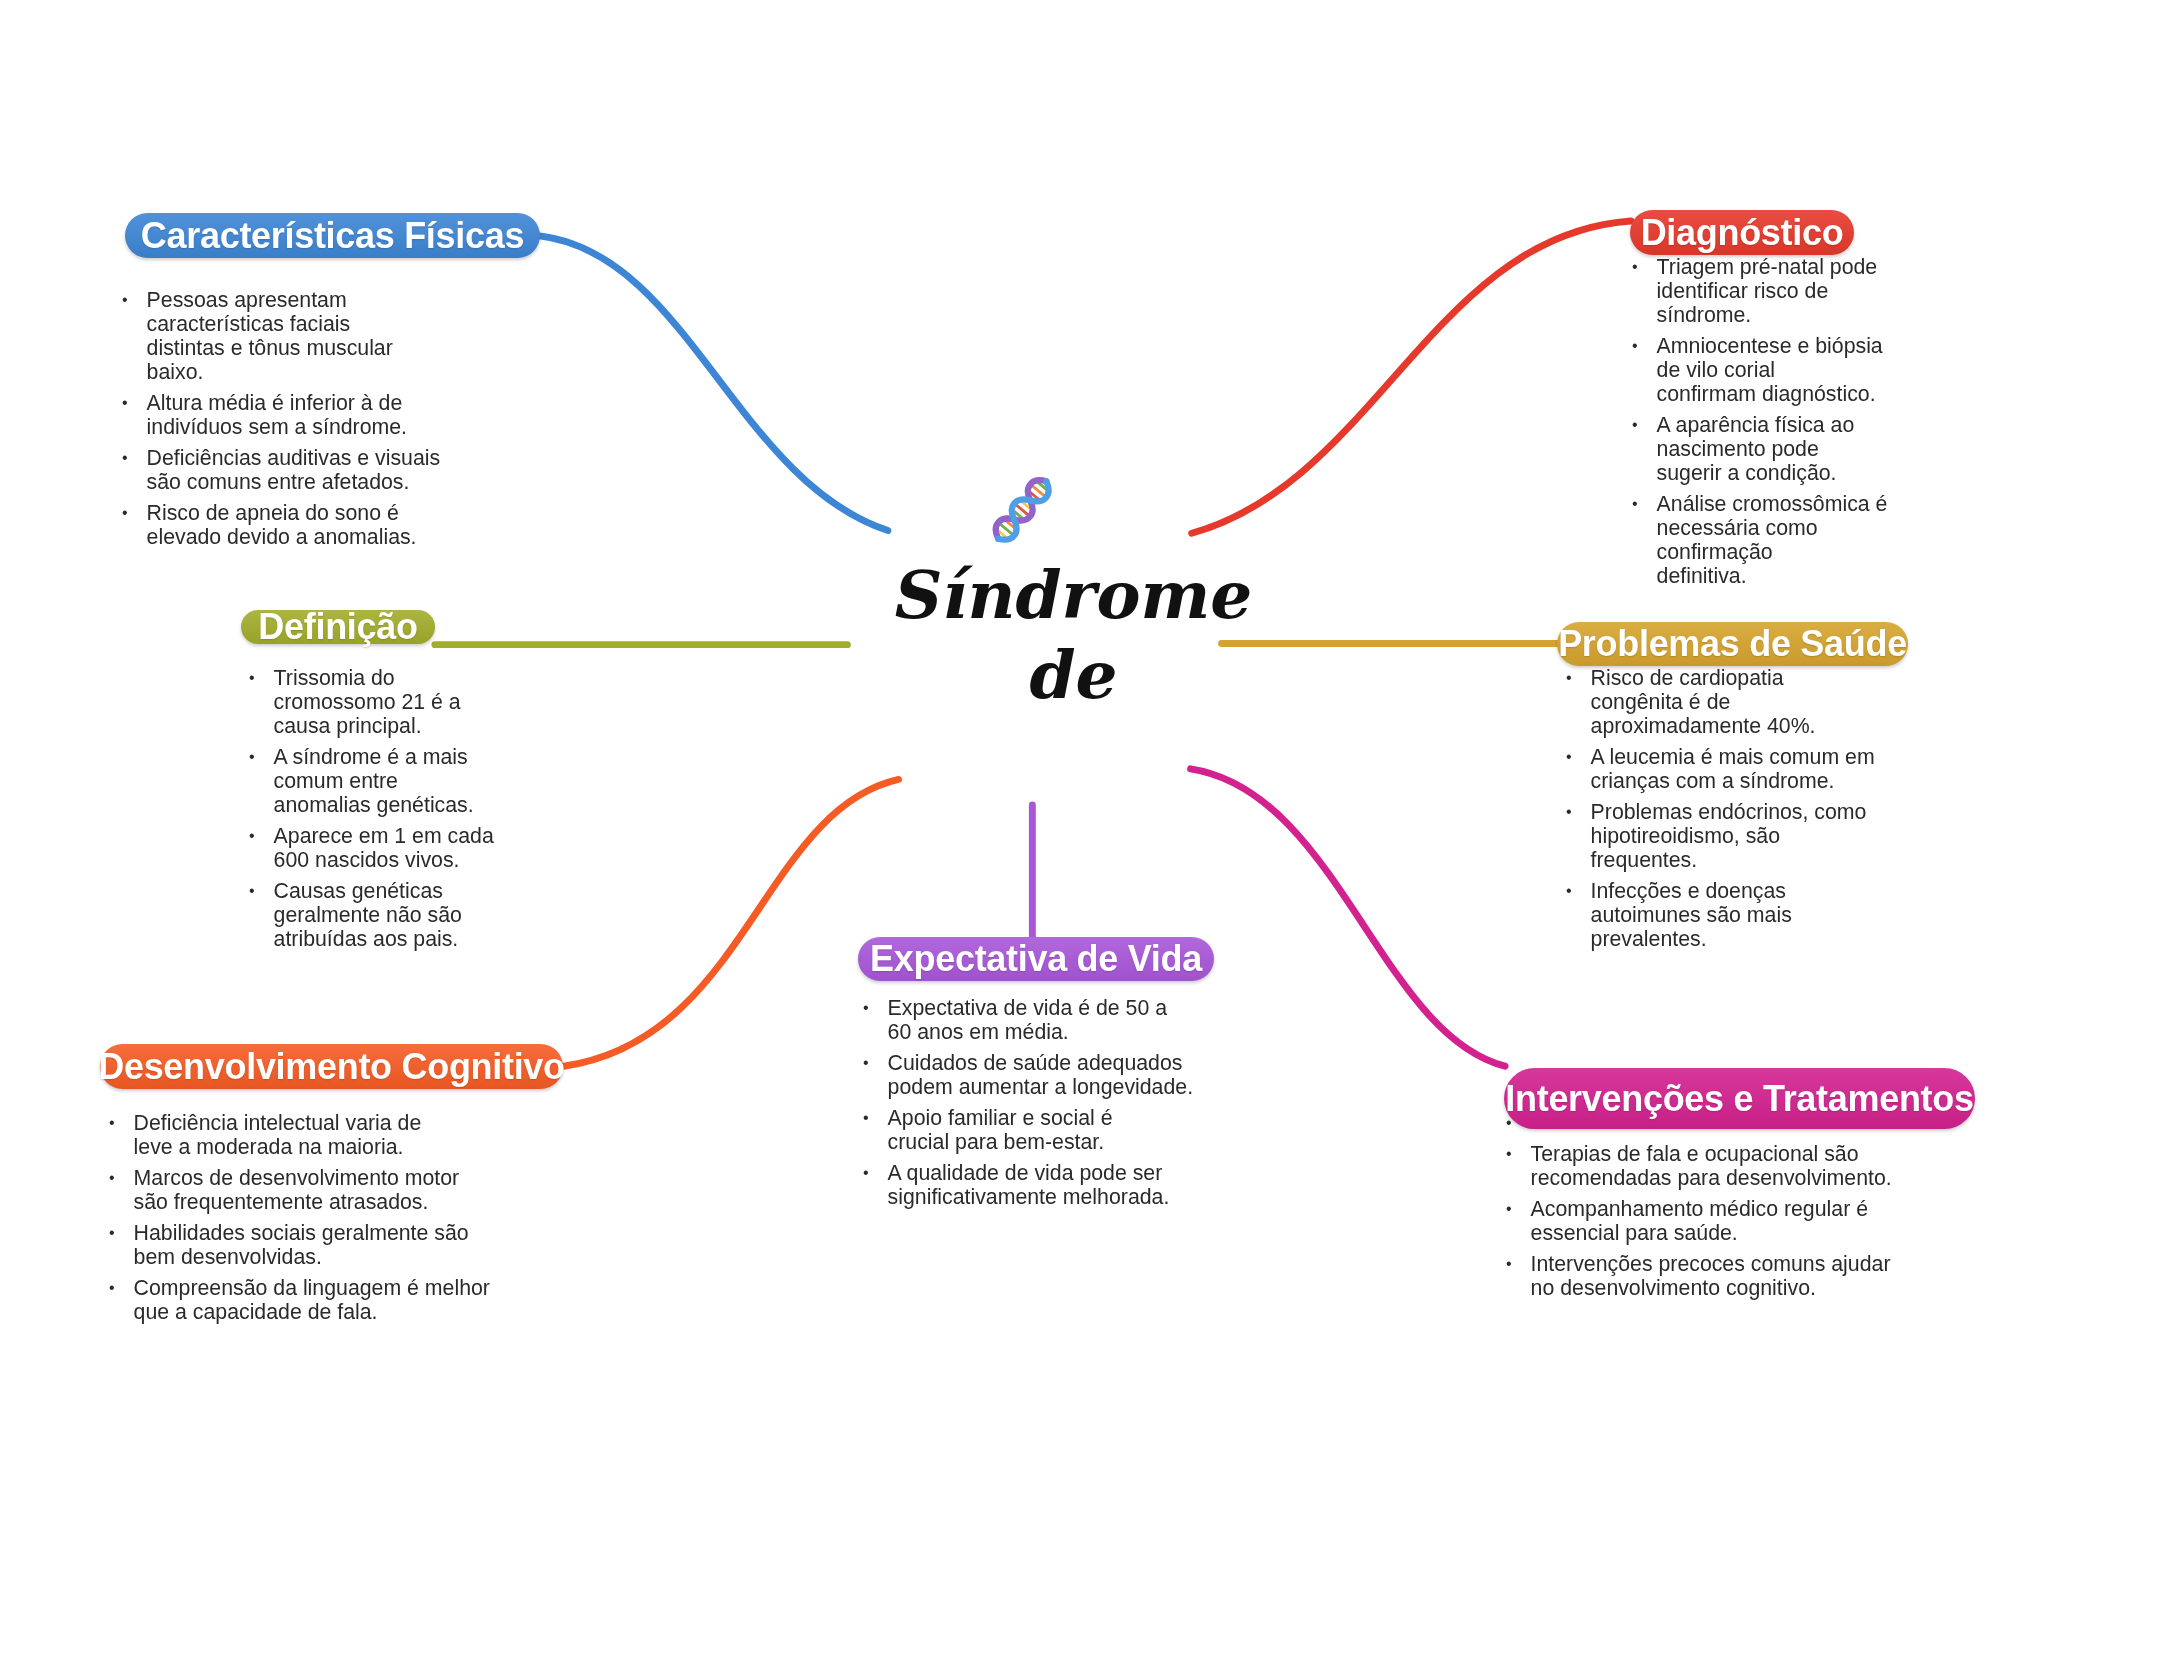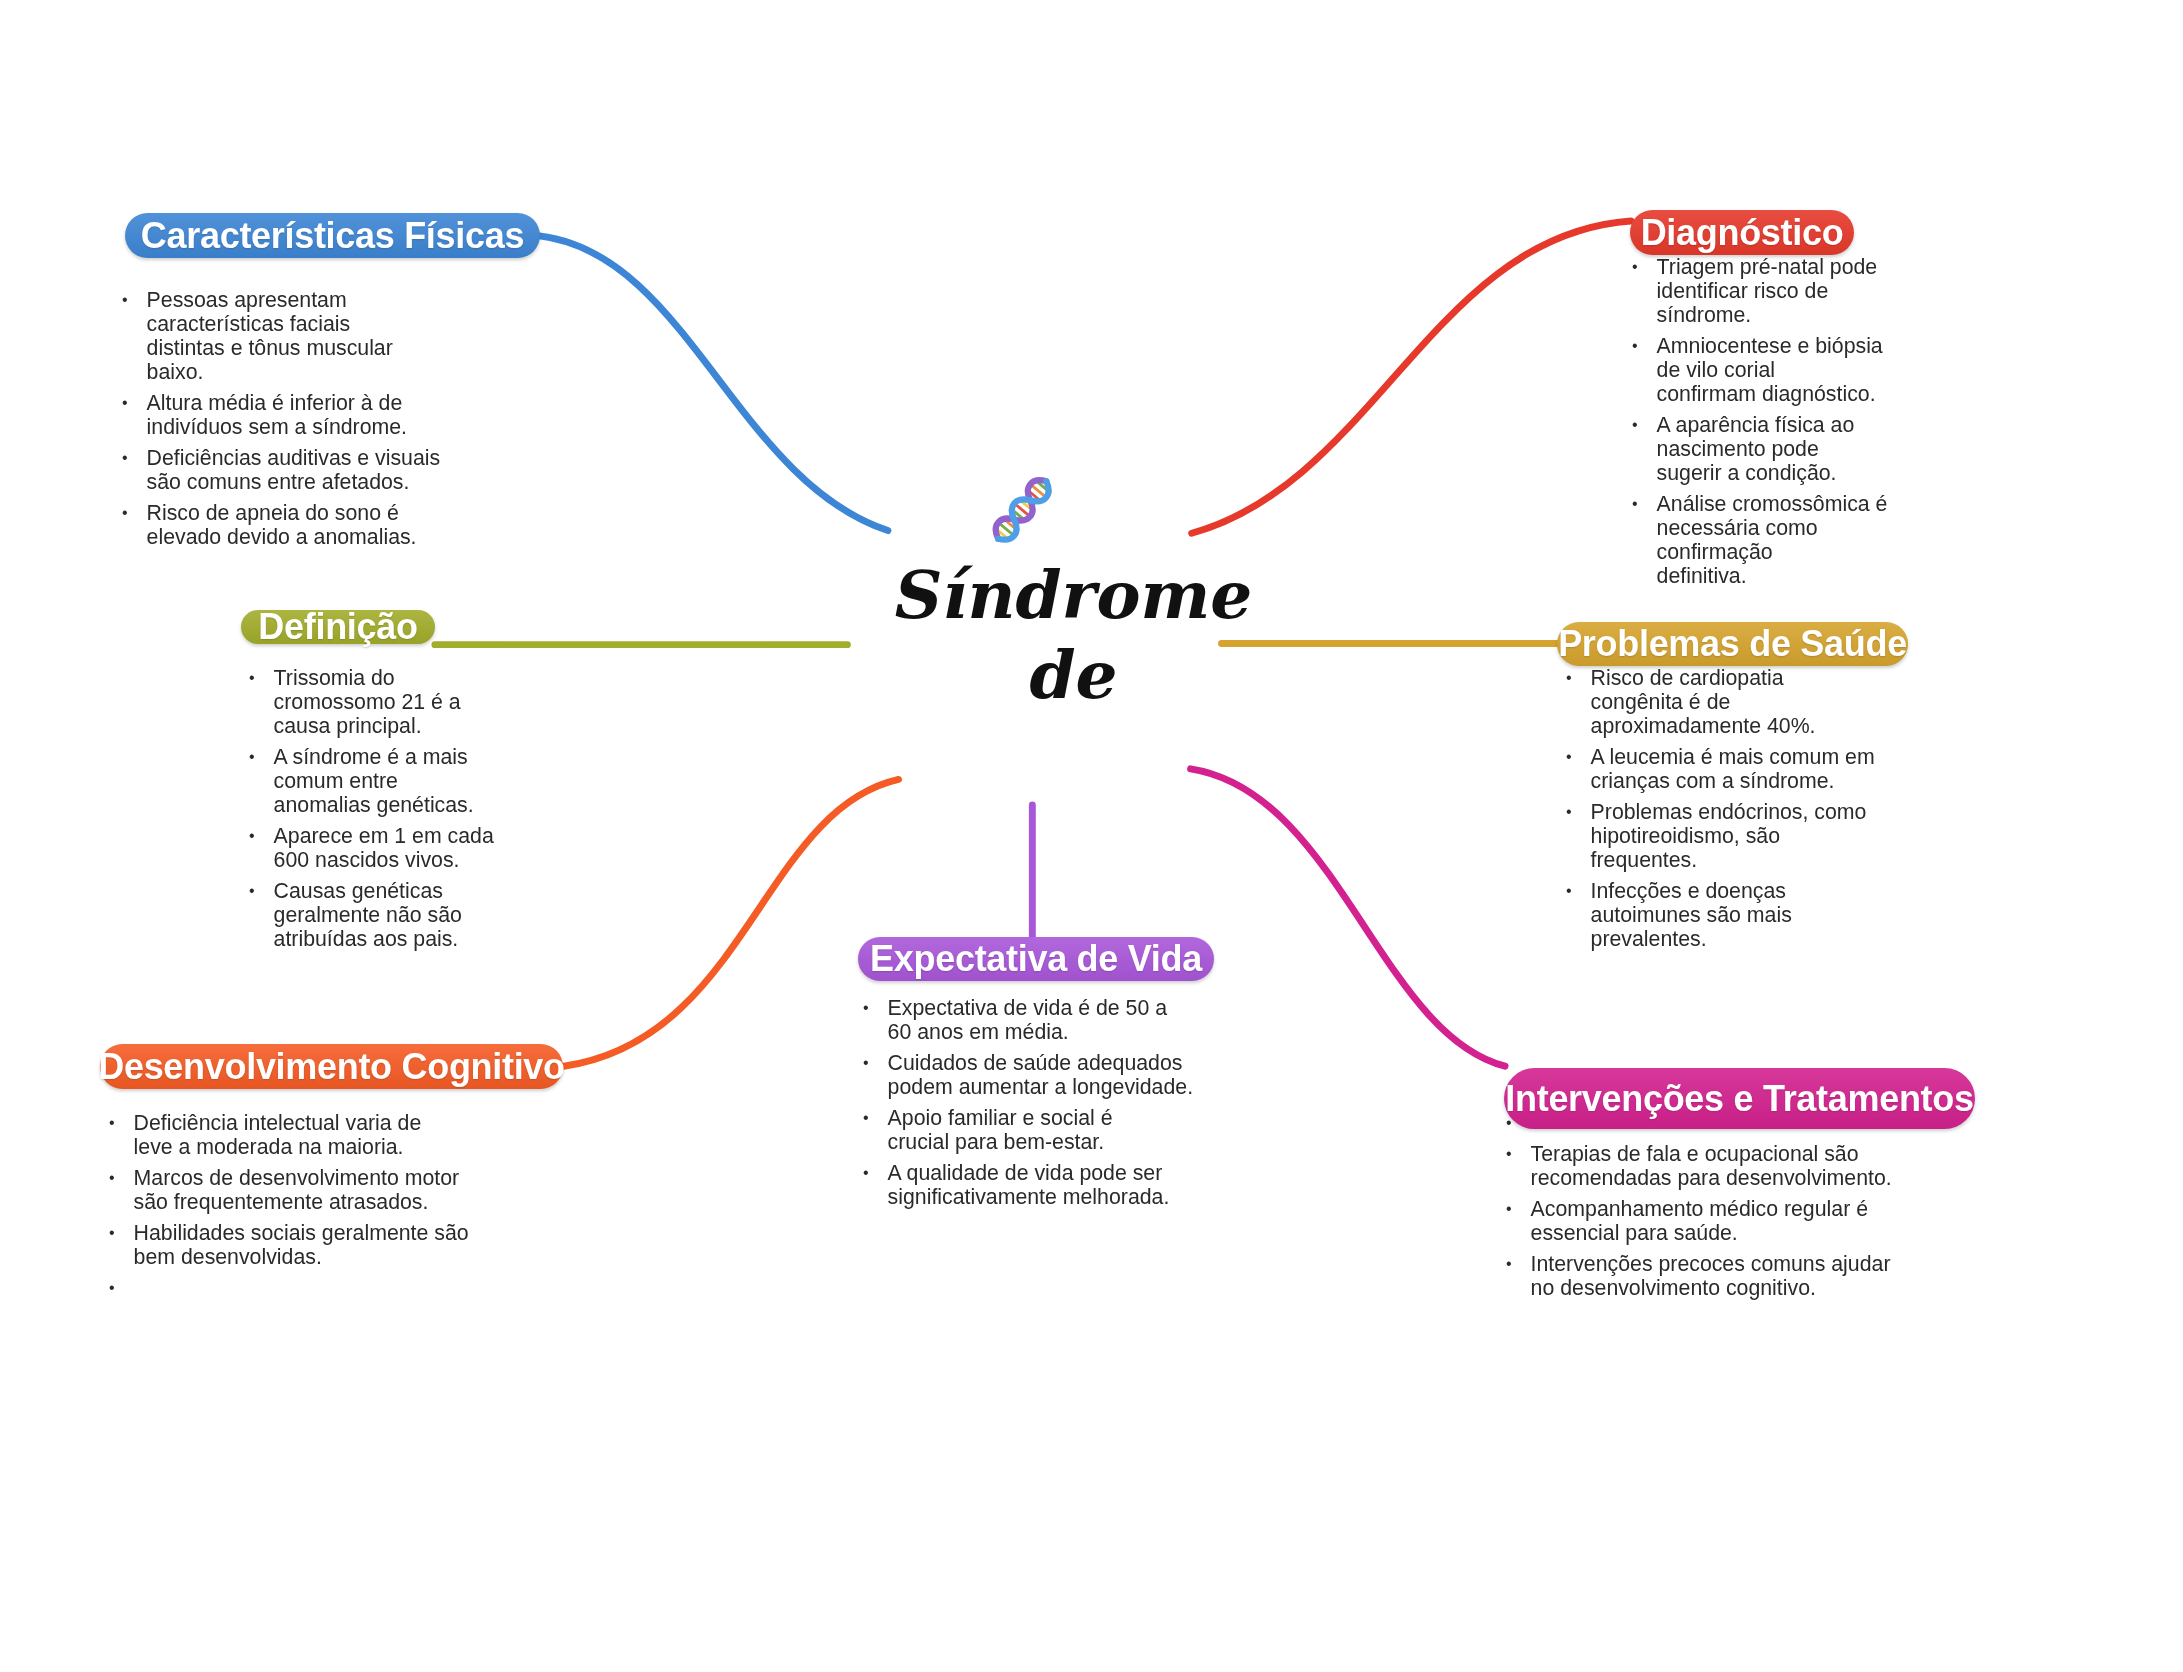--- a/index.html
+++ b/index.html
@@ -239,20 +239,22 @@
           <span class="btext">Marcos de desenvolvimento motor
 são frequentemente atrasados.</span>
         </li>
       <li>
           <span class="dot">•</span>
           <span class="btext">Habilidades sociais geralmente são
 bem desenvolvidas.</span>
         </li>
       <li>
           <span class="dot">•</span>
+          <span class="btext">Compreensão da linguagem é melhor
+que a capacidade de fala.</span>
         </li>
     </ul>
   </section>
 
   <section class="branch">
     <div class="pill p5" style="background-color: rgb(211, 33, 143);">
       <span>Intervenções e Tratamentos</span>
     </div>
     <ul class="bullets l5">
       <li>

